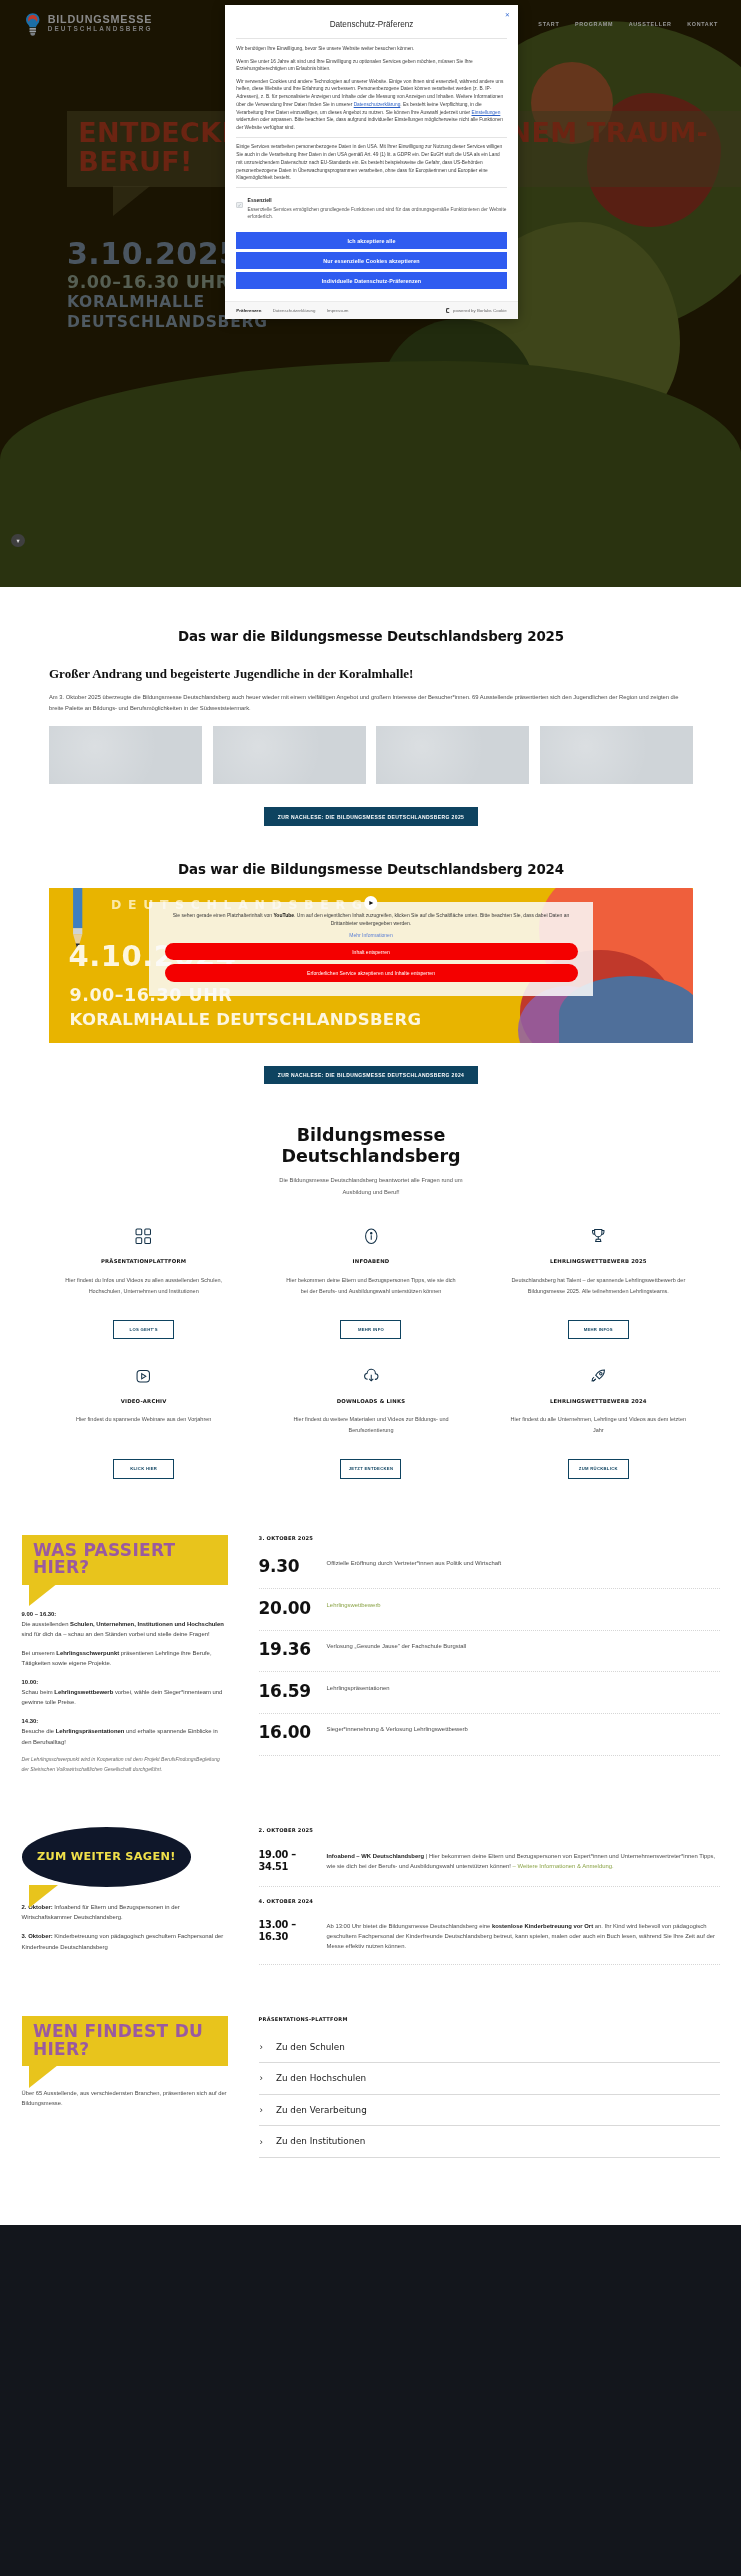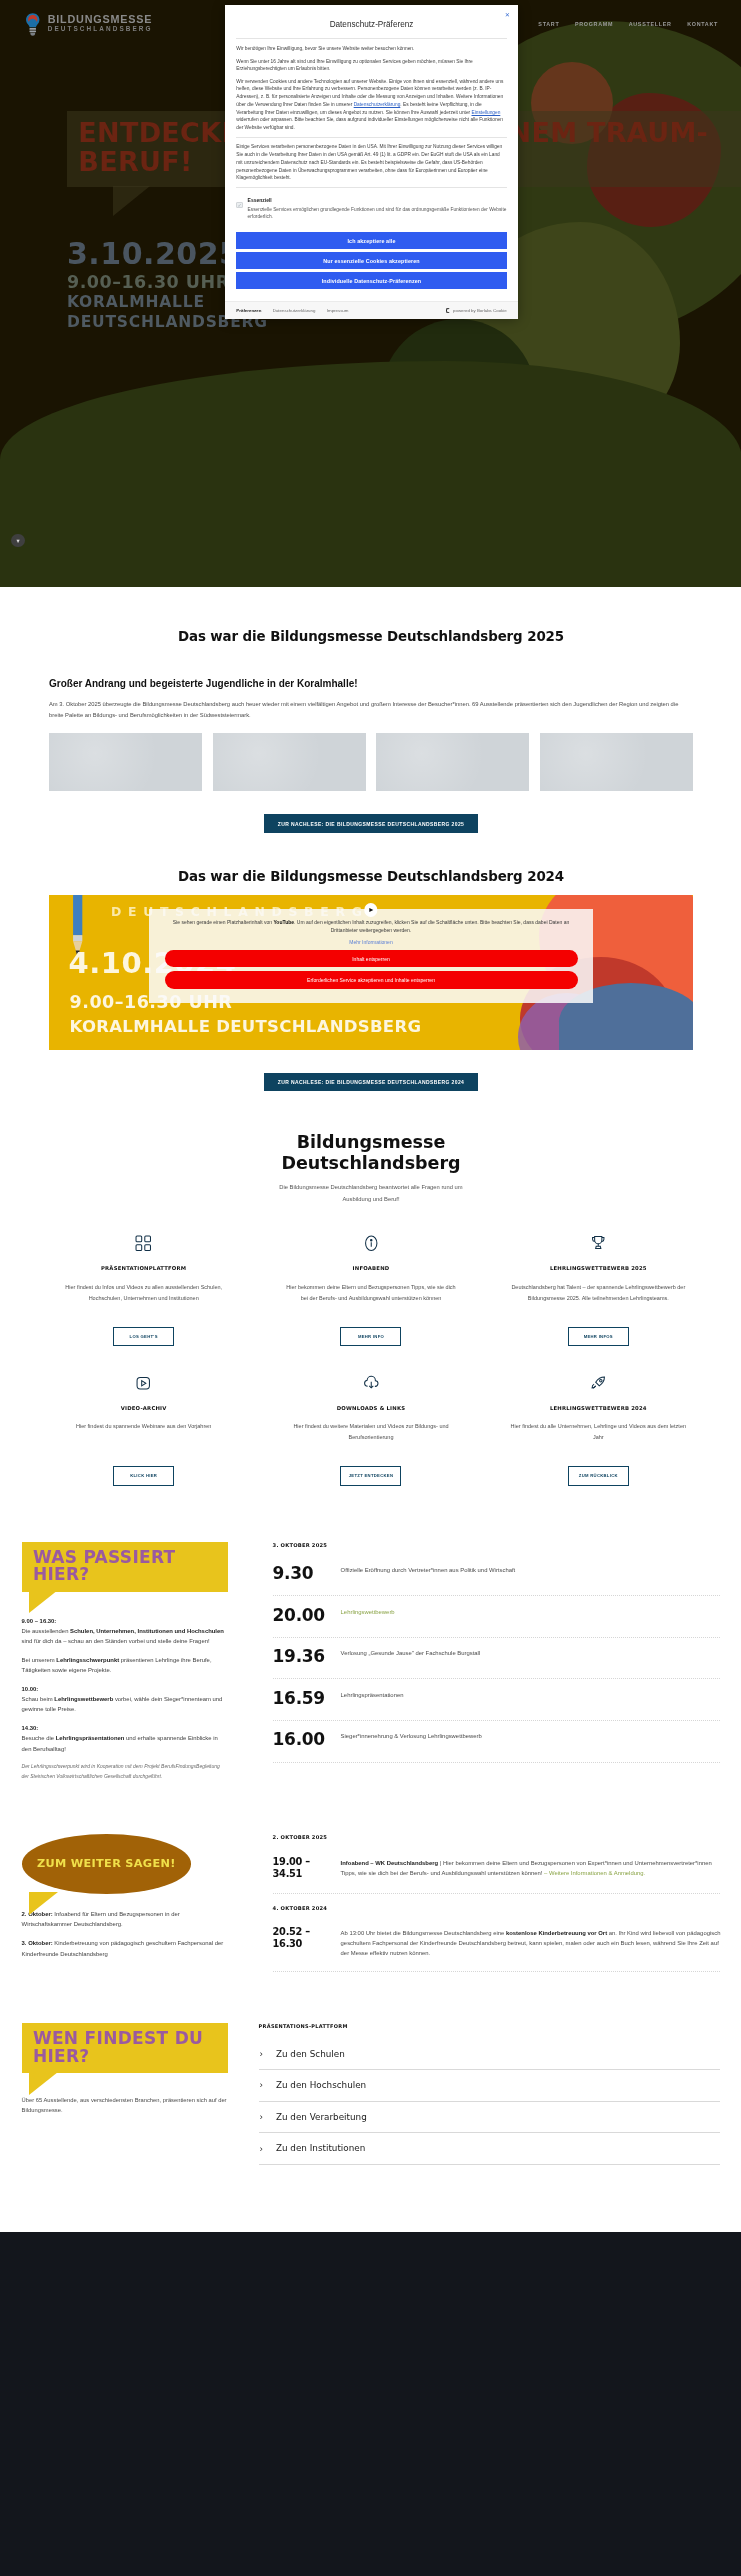--- a/index.html
+++ b/index.html
@@ -105,21 +105,21 @@
   .cookie-foot .pref { font-weight: 700; color: #1d1d1d; }
   .borlabs { display: flex; align-items: center; gap: 2.6px; margin-left: auto; }
   .borlabs .ring { width: 4.6px; height: 4.6px; border: 1px solid #2b2b2b; border-radius: 50%; border-right-color: transparent; }
 
   
   .sec { padding: 0 49px; }
   .h2 {
     font-family: "DejaVu Sans", sans-serif; font-weight: 900;
     font-size: 13.4px; text-align: center; color: #111; letter-spacing: -0.1px;
   }
-  .h3 { font-family:Liberation Sans, sans-serif; font-weight: 800; font-size: 10px; color: #111; margin-top: 12px; }
+  .h3 { font-family:Liberation Serif, serif; font-weight: 800; font-size: 13px; color: #111; }
   .body-txt { font-size: 5.8px; color: #4b4b4b; line-height: 2.0; }
 
   .gallery { display: flex; gap: 10.3px; margin-top: 11.3px; }
   .gallery .shot { flex: 1; height: 58px; background: #cfd4d8; position: relative; overflow: hidden; }
   .g1 { background: linear-gradient(125deg,#8a6a44 0%,#c9a06a 35%,#e8d2ae 60%,#7c5f3c 100%); }
   .g2 { background: linear-gradient(110deg,#e6c76a 0%,#f3e4c2 25%,#d9b07a 55%,#b98c52 100%); }
   .g3 { background: linear-gradient(100deg,#2f4f86 0%,#bfc9d6 30%,#e3d7c5 62%,#7f6a52 100%); }
   .g4 { background: linear-gradient(140deg,#1e3f7a 0%,#9fb0c7 40%,#e4ddd2 70%,#6b7480 100%); }
   .shot:after { content:""; position:absolute; inset:0; background: radial-gradient(circle at 30% 35%, rgba(255,255,255,.25), transparent 55%); }
 
@@ -181,31 +181,31 @@
   .cell .ct { font-family:"DejaVu Sans", sans-serif; font-weight:800; font-size: 5.3px; letter-spacing:0.2px; margin-top: 8.2px; color:#111; text-transform:uppercase;}
   .cell .cd { font-size: 5.5px; color:#4e4e4e; line-height: 2.0; margin-top: 10.3px; min-height: 34px;}
   .cell .cb2 {
     display:inline-block; margin-top: 11.3px; border: 0.5px solid #0e4360;
     color:#0e4360; background:transparent; font-size: 4.2px; font-weight:700;
     letter-spacing:0.3px; padding: 6.2px 0; width: 61px; text-transform:uppercase;
     cursor:pointer; font-family:"Liberation Sans", sans-serif;
   }
 
   
-  .tl-wrap { display: grid; grid-template-columns: 206px 1fr; gap: 0 45px; padding: 0 21.6px; }
+  .tl-wrap { display: grid; grid-template-columns: 206px 1fr; gap: 0 31px; padding: 0 21.6px; }
   .speech {
     position: relative; display: inline-block;
     background: #e8c41c; padding: 7.2px 10.3px 8.2px 11.3px;
   }
   .speech h3 { font-family:"DejaVu Sans", sans-serif; font-weight:900; font-size: 17px; line-height:1.02; color:#9a5aa0; text-transform:uppercase; letter-spacing:0.3px;}
   .speech:after {
     content:""; position:absolute; left: 7.2px; bottom: -21.6px;
     border-right: 29px solid transparent; border-top: 23px solid #e8c41c;
   }
-  .speech.red { background:#a16207; border-radius: 50%; padding: 24px 15.5px; }
+  .speech.red { background:#0f172a; border-radius: 50%; padding: 24px 15.5px; }
   .speech.red h3 { color:#f0e04a; font-size: 11.3px; text-align:center; }
   .tl-left-txt { font-size: 5.9px; line-height: 1.72; color: #3f3f3f; margin-top: 24px; }
   .tl-left-txt p { margin-bottom: 8.8px; }
   .tl-left-txt b { color:#1b1b1b; }
   .tl-left-txt .small { font-size: 5px; font-style: italic; color:#6a6a6a; line-height:1.9; }
 
   .tl-date { font-family:"DejaVu Sans", sans-serif; font-weight:800; font-size: 5.2px; letter-spacing:0.2px; color:#111; margin-bottom: 7.2px; text-transform:uppercase;}
   .tl-row { display: grid; grid-template-columns: 68px 1fr; align-items: start; border-bottom: 0.5px dotted #d6d6d6; padding: 8.2px 0 12.4px; }
   .tl-row:first-of-type { padding-top: 1px; }
   .tl-time { font-family:"DejaVu Sans", sans-serif; font-weight:900; font-size: 17px; color:#111; letter-spacing:-0.3px; }
@@ -527,21 +527,21 @@
     </div>
 
     <div>
       <div class="tl-date">2. OKTOBER 2025</div>
       <div class="tl-row">
         <div class="tl-time two">19.00 – 34.51</div>
         <div class="tl-desc"><b>Infoabend – WK Deutschlandsberg</b><span> | Hier bekommen deine Eltern und Bezugspersonen von Expert*innen und Unternehmensvertreter*innen Tipps, wie sie dich bei der Berufs- und Ausbildungswahl unterstützen können!</span> <a href="#" style="color:#8ba447;text-decoration:none">– Weitere Informationen &amp; Anmeldung.</a></div>
       </div>
       <div class="tl-date" style="margin-top:11.3px">4. OKTOBER 2024</div>
       <div class="tl-row">
-        <div class="tl-time two">20.52 – 16.30</div>
+        <div class="tl-time two">13.00 – 16.30</div>
         <div class="tl-desc"><span>Ab 13:00 Uhr bietet die Bildungsmesse Deutschlandsberg eine </span><b>kostenlose Kinderbetreuung vor Ort</b><span> an. Ihr Kind wird liebevoll von pädagogisch geschultem Fachpersonal der Kinderfreunde Deutschlandsberg betreut, kann spielen, malen oder auch ein Buch lesen, während Sie Ihre Zeit auf der Messe effektiv nutzen können.</span></div>
       </div>
     </div>
   </section>
 
   <section class="acc-wrap" style="padding-top:41px;padding-bottom:36px;">
     <div>
       <div class="speech">
         <h3>WEN FINDEST DU HIER?</h3>
       </div>

